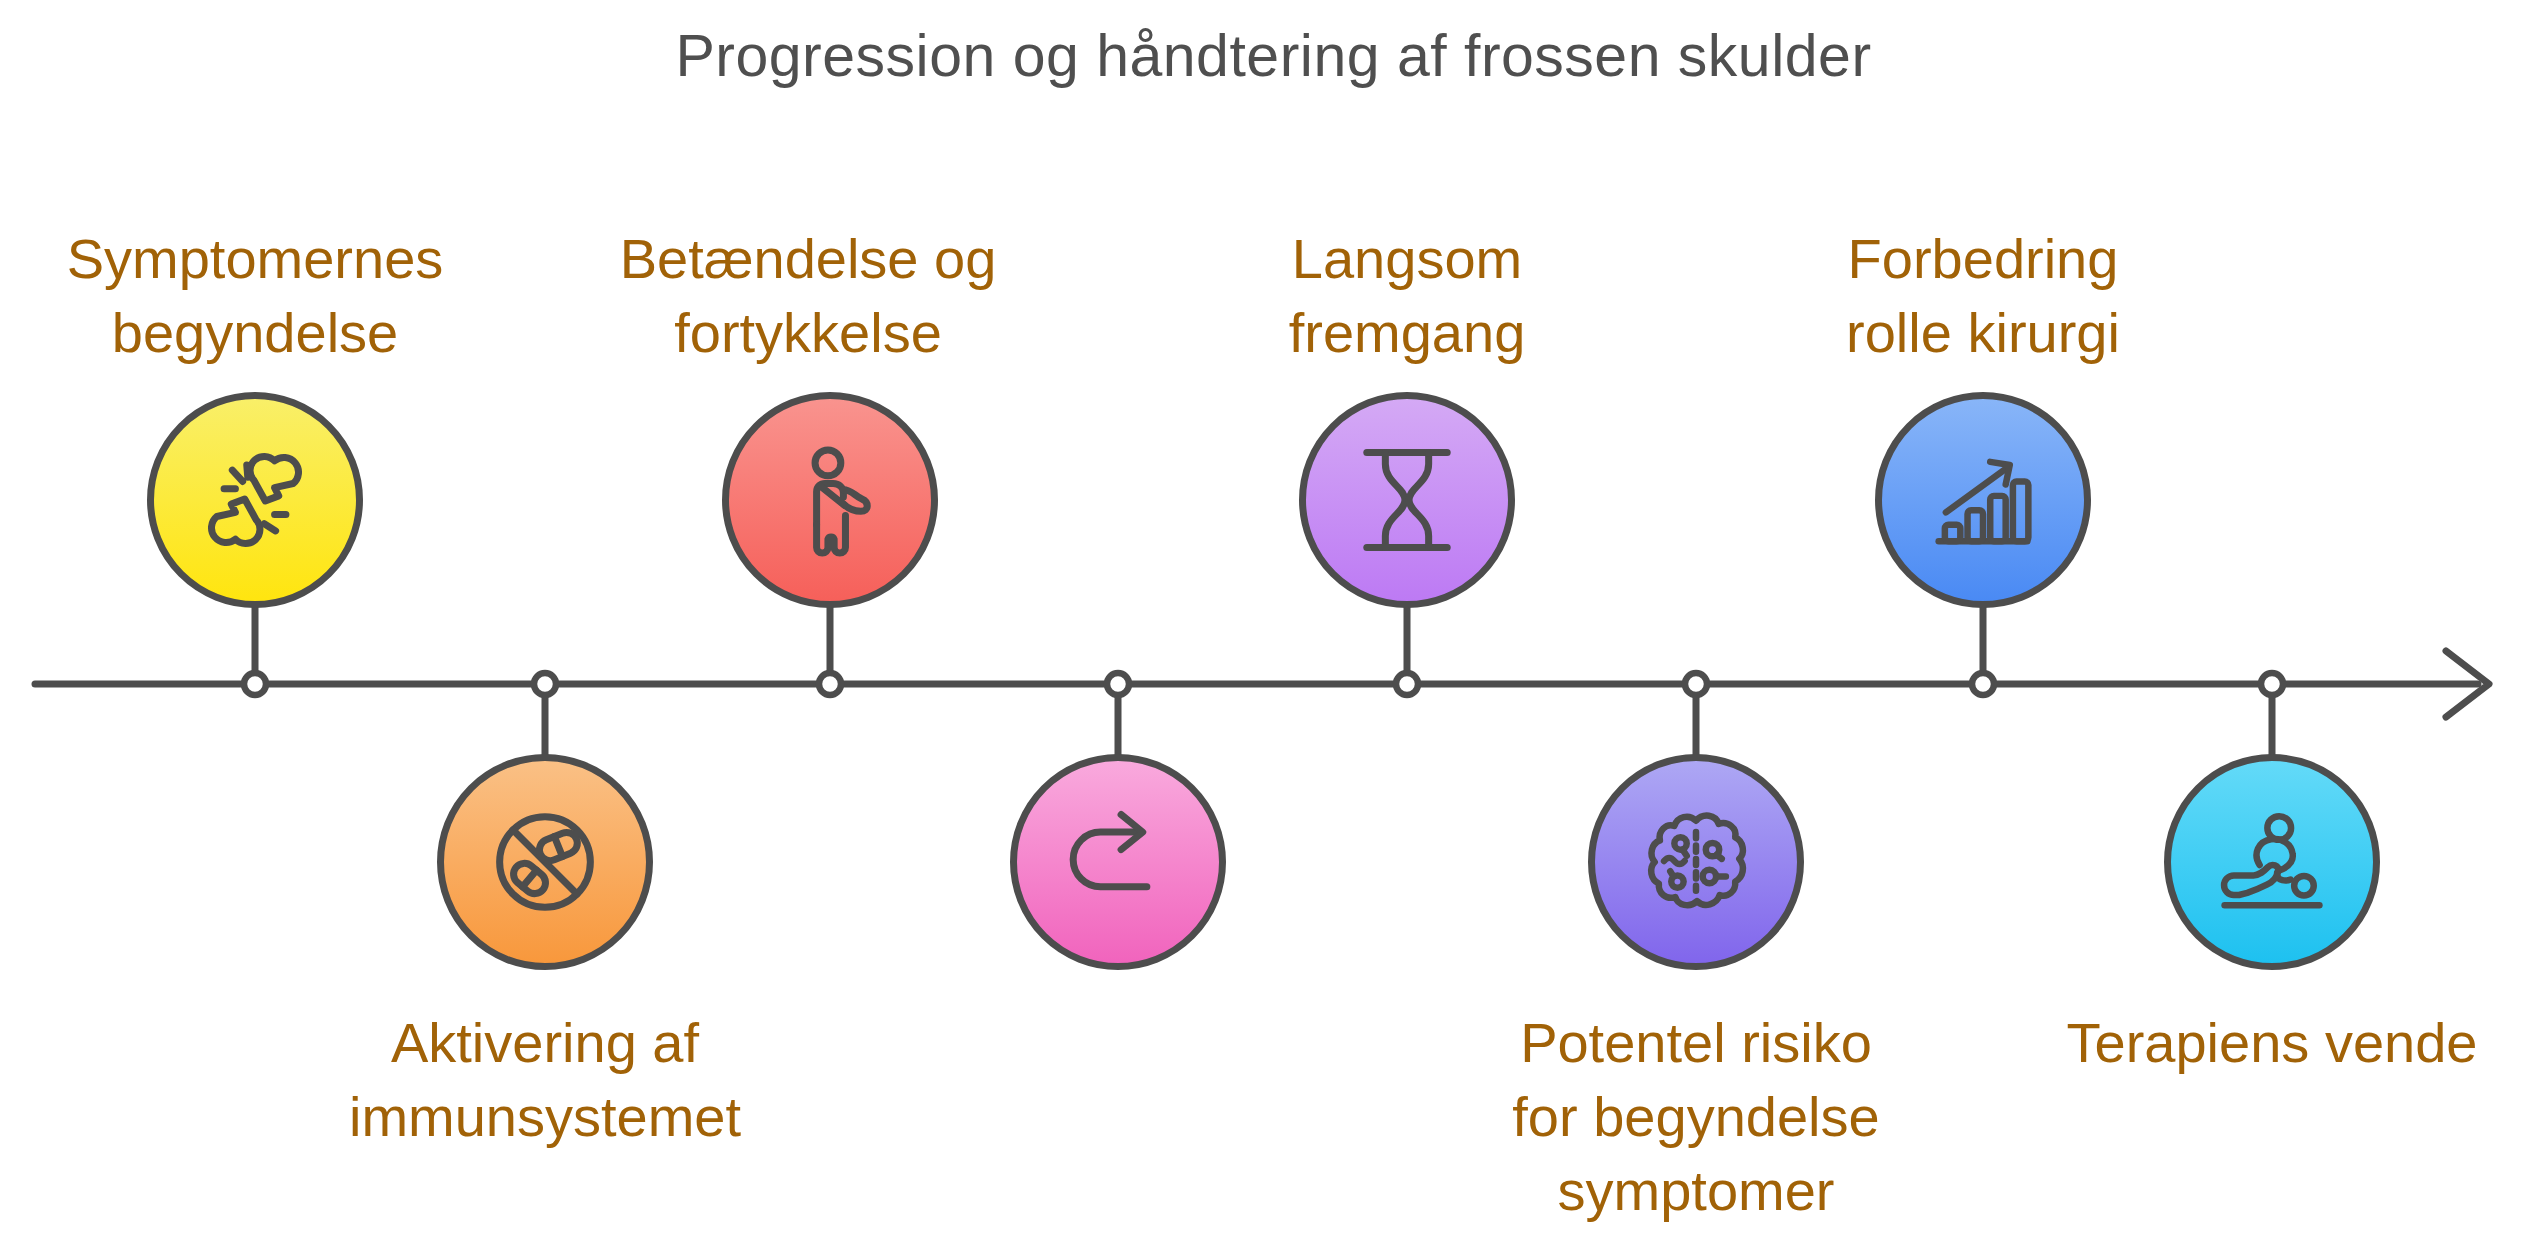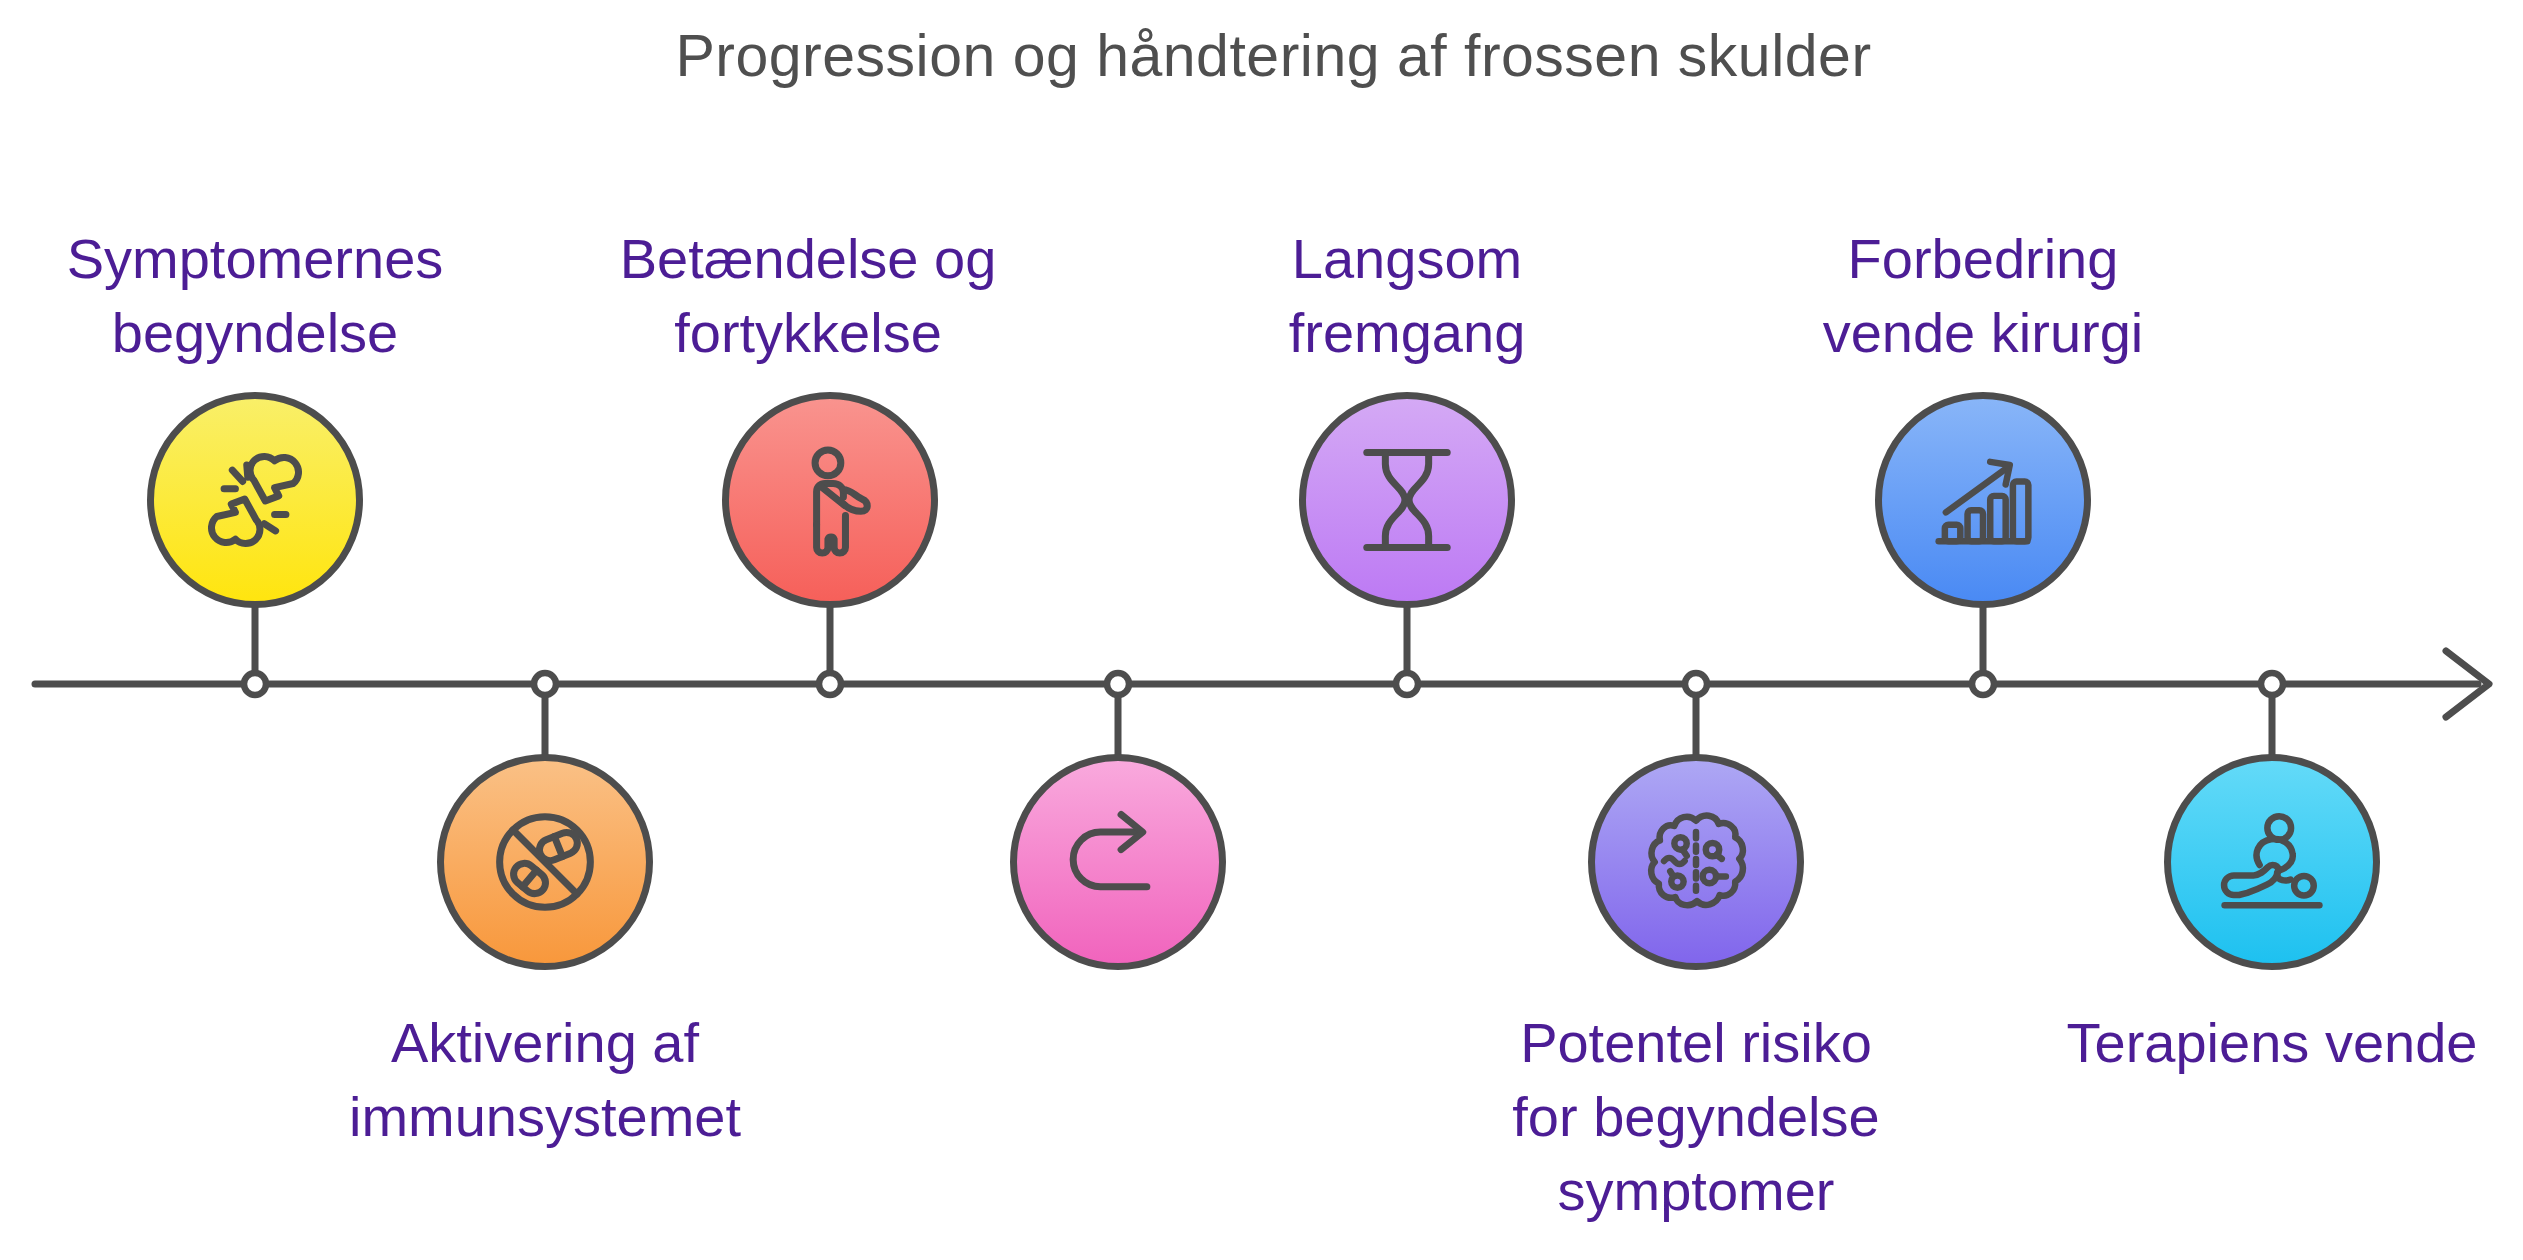--- a/index.html
+++ b/index.html
@@ -12,21 +12,21 @@
     text-align:center;font-size:59px;font-weight:400;color:#4f4f4f;letter-spacing:0.5px;padding-left:12px;
   }
   .tl-svg{position:absolute;left:0;top:0;}
   .circle{
     position:absolute;width:202px;height:202px;border:7px solid #4d4d4d;border-radius:50%;
     display:flex;align-items:center;justify-content:center;box-sizing:content-box;background:#eee;
   }
   .icon{display:block;}
   .label{
     position:absolute;width:480px;text-align:center;font-size:56px;line-height:1.32;
-    color:#4c1d95;white-space:pre-line;
+    color:#a16207;white-space:pre-line;
   }
   
   .c1{left:147px;top:392px}.c3{left:722px;top:392px}.c5{left:1299px;top:392px}.c7{left:1875px;top:392px}
   .c2{left:437px;top:754px}.c4{left:1010px;top:754px}.c6{left:1588px;top:754px}.c8{left:2164px;top:754px}
   
   .l1{left:15px;top:222px}.l3{left:568px;top:222px}.l5{left:1167px;top:222px}.l7{left:1743px;top:222px}
   .l2{left:305px;top:1006px}.l4{left:878px;top:1006px}.l6{left:1456px;top:1006px}.l8{left:2032px;top:1006px}
 </style>
 </head>
 <body>
@@ -153,21 +153,21 @@
         <rect x="28" y="89" width="15" height="16" rx="3.5"></rect>
         <rect x="50" y="75" width="15" height="30" rx="3.5"></rect>
         <rect x="72" y="61" width="15" height="44" rx="3.5"></rect>
         <rect x="94" y="47" width="15" height="58" rx="3.5"></rect>
         <line x1="29" y1="77" x2="88" y2="34"></line>
         <path d="M72 28 L91 31 L87 50"></path>
       </g>
     </svg>
   </div>
   <div class="label l7">Forbedring
-vende kirurgi</div>
+rolle kirurgi</div>
 
   <div class="circle c8" style="background: linear-gradient(rgb(99, 218, 248), rgb(30, 193, 240));">
     <svg class="icon" width="134" height="134" viewBox="0 0 130 130">
       <g stroke="#4d4d4d" stroke-width="6.3" fill="none" stroke-linecap="round" stroke-linejoin="round">
         <line x1="19" y1="107" x2="111" y2="107"></line>
         <circle cx="72" cy="32" r="11.5"></circle>
         <path d="M53 68 C46 57 52 45 64 43 C75 41 84 48 85 57 C86 63 82 68 77 71 C72 74 69 73 70 78 C71 83 78 84 83 82"></path>
         <path d="M28 97 A9.5 9.5 0 0 1 28 78 H47 C53 78 57 74 61 70 C65 66 72 68 71 74 C70 79 66 84 60 87 C54 90 47 93 41 95 L33 97 Z"></path>
         <circle cx="96" cy="88" r="9.5"></circle>
       </g>

